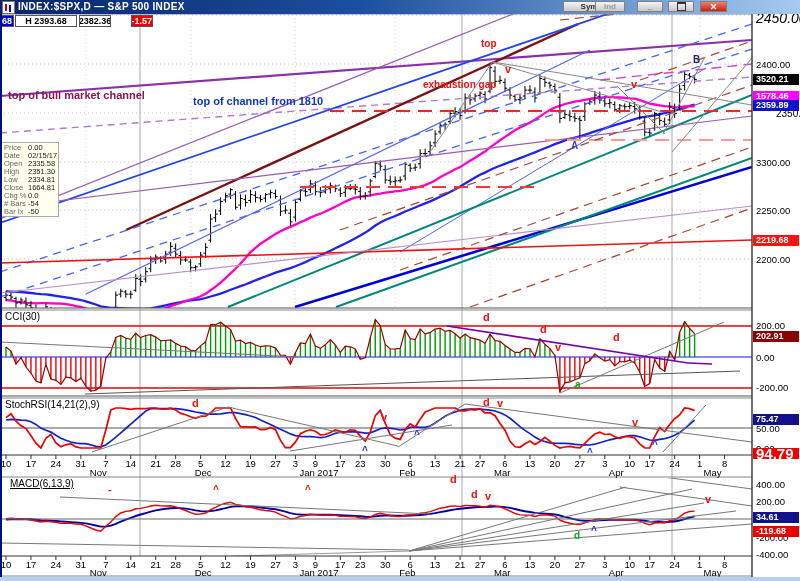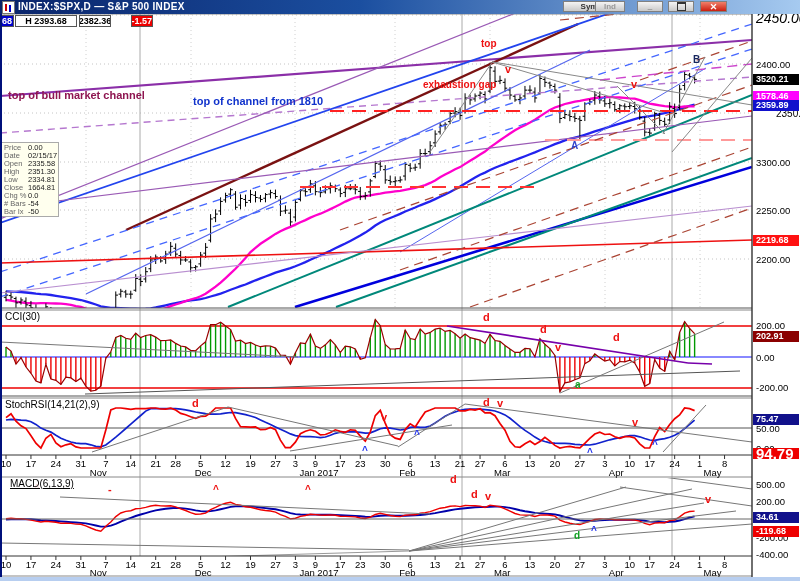--- a/index.html
+++ b/index.html
@@ -789,21 +789,21 @@
       <div style="position:absolute;left:756px;top:59px;font-size:9.5px;color:#000;">2400.00</div>
       <div style="position:absolute;left:756px;top:108px;font-size:10px;color:#000;margin-left:20px;">2350.00</div>
       <div style="position:absolute;left:756px;top:157px;font-size:9.5px;color:#000;">3300.00</div>
       <div style="position:absolute;left:756px;top:205px;font-size:9.5px;color:#000;">2250.00</div>
       <div style="position:absolute;left:756px;top:254px;font-size:9.5px;color:#000;">2200.00</div>
       <div style="position:absolute;left:756px;top:320px;font-size:9.5px;color:#000;">200.00</div>
       <div style="position:absolute;left:756px;top:352px;font-size:9.5px;color:#000;">0.00</div>
       <div style="position:absolute;left:756px;top:382px;font-size:9.5px;color:#000;">-200.00</div>
       <div style="position:absolute;left:756px;top:423px;font-size:9.5px;color:#000;">50.00</div>
       <div style="position:absolute;left:756px;top:443px;font-size:9.5px;color:#000;">0.00</div>
-      <div style="position:absolute;left:756px;top:479px;font-size:9.5px;color:#000;">500.00</div>
+      <div style="position:absolute;left:756px;top:479px;font-size:9.5px;color:#000;">400.00</div>
       <div style="position:absolute;left:756px;top:496px;font-size:9.5px;color:#000;">200.00</div>
       <div style="position:absolute;left:756px;top:532px;font-size:9.5px;color:#000;">-200.00</div>
       <div style="position:absolute;left:756px;top:549px;font-size:9.5px;color:#000;">-400.00</div>
       <div style="position:absolute;left:753px;top:74px;width:46px;height:11px;line-height:11px;padding-left:3px;box-sizing:border-box;font-size:9px;font-weight:bold;color:#fff;background:#000000;">3520.21</div>
       <div style="position:absolute;left:753px;top:91px;width:46px;height:11px;line-height:11px;padding-left:3px;box-sizing:border-box;font-size:9px;font-weight:bold;color:#fff;background:#ff00ff;">1578.46</div>
       <div style="position:absolute;left:753px;top:100px;width:46px;height:11px;line-height:11px;padding-left:3px;box-sizing:border-box;font-size:9px;font-weight:bold;color:#fff;background:#1111cc;">2359.89</div>
       <div style="position:absolute;left:753px;top:235px;width:46px;height:11px;line-height:11px;padding-left:3px;box-sizing:border-box;font-size:9px;font-weight:bold;color:#fff;background:#ff1111;">2219.68</div>
       <div style="position:absolute;left:753px;top:331px;width:46px;height:11px;line-height:11px;padding-left:3px;box-sizing:border-box;font-size:9px;font-weight:bold;color:#fff;background:#8b0000;">202.91</div>
       <div style="position:absolute;left:753px;top:404px;width:46px;height:11px;line-height:11px;padding-left:3px;box-sizing:border-box;font-size:15px;font-weight:bold;color:#fff;background:#ee0000;margin-top:44px;">94.79</div>
       <div style="position:absolute;left:753px;top:414px;width:46px;height:11px;line-height:11px;padding-left:3px;box-sizing:border-box;font-size:9px;font-weight:bold;color:#fff;background:#11118b;">75.47</div>

